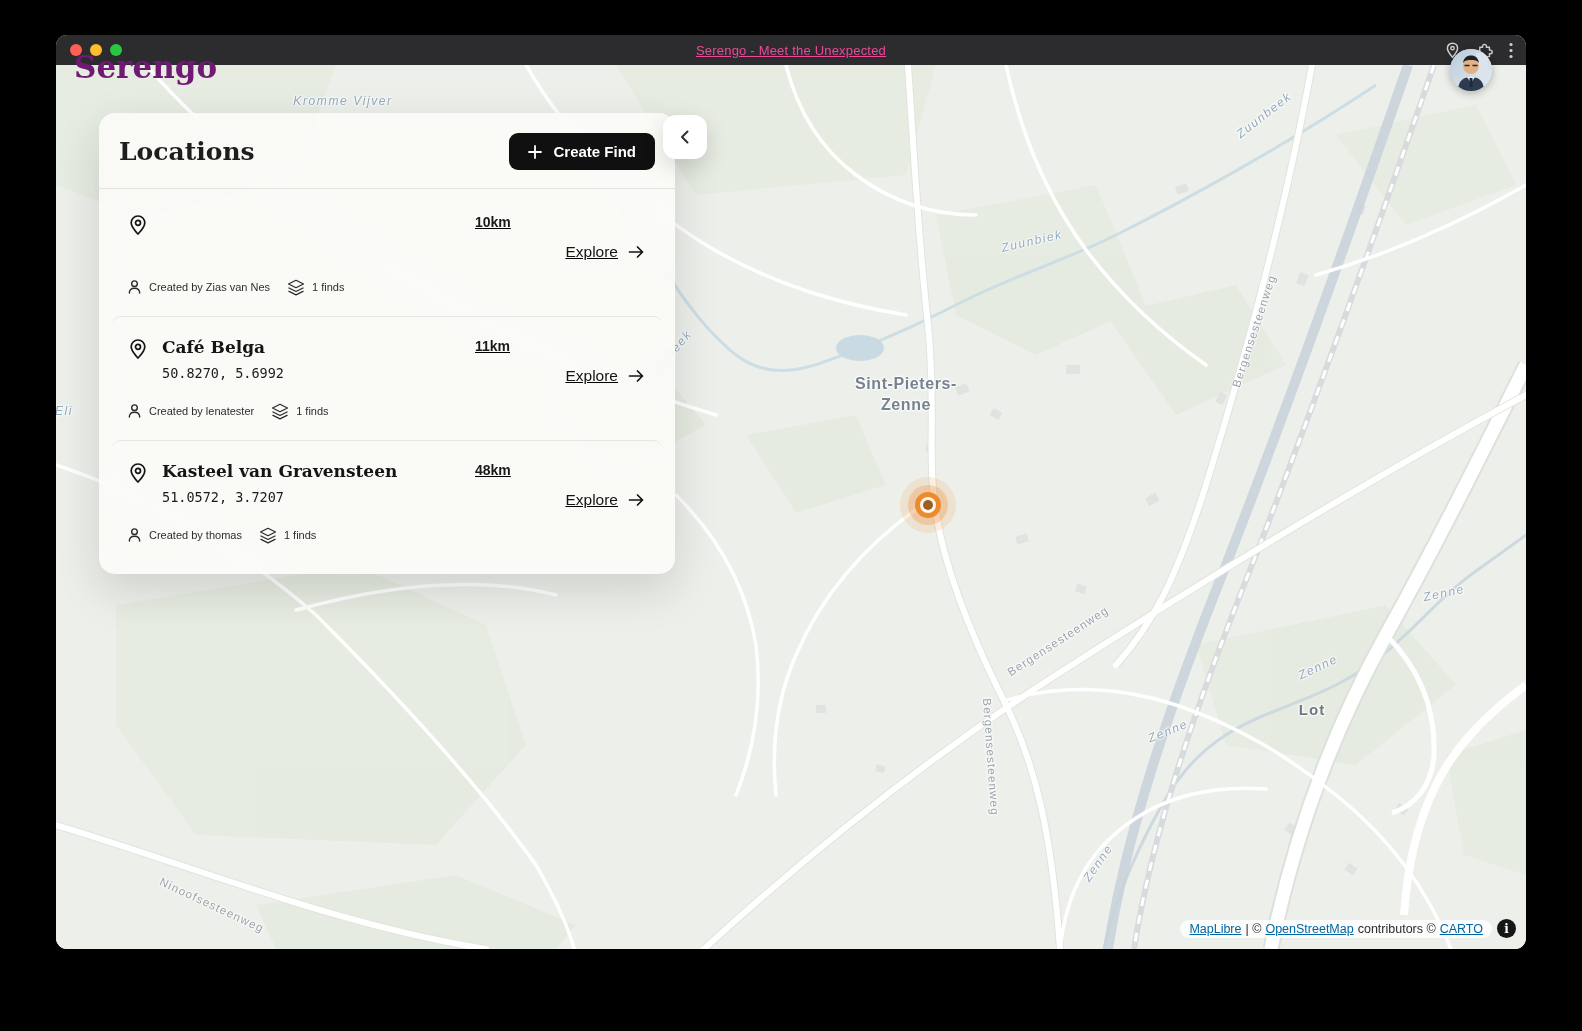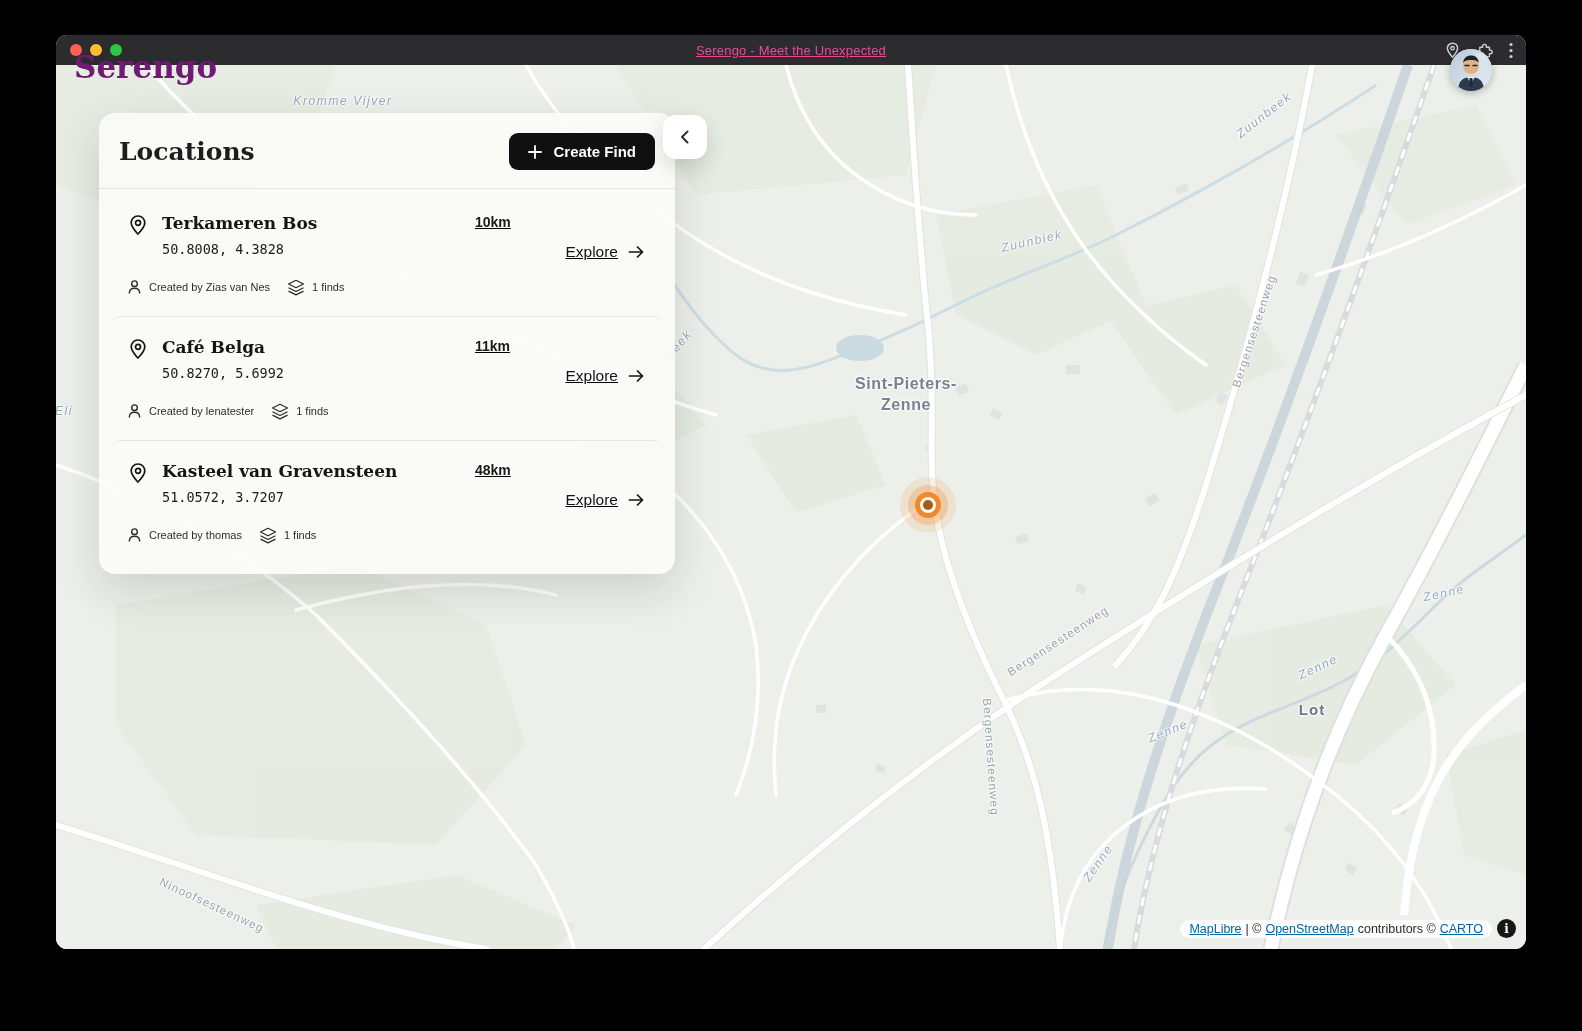--- a/index.html
+++ b/index.html
@@ -264,24 +264,20 @@
     <div class="cards">
 
       <div class="card">
         <div class="card-top">
           <span class="pin-wrap">
             <svg width="22" height="22" viewBox="0 0 22 22">
                 <path d="M11 2 C7.1 2 4.2 5 4.2 8.8 C4.2 13.2 11 20 11 20 C11 20 17.8 13.2 17.8 8.8 C17.8 5 14.9 2 11 2 Z" fill="none" stroke="#141414" stroke-width="1.7"></path>
                 <circle cx="11" cy="8.8" r="2.5" fill="none" stroke="#141414" stroke-width="1.7"></circle>
               </svg>
           </span>
-          <div>
-            <div class="loc-name">Terkameren Bos</div>
-            <div class="loc-coords">50.8008, 4.3828</div>
-          </div>
           <div class="card-right">
             <div class="loc-distance">10km</div>
             <div class="explore">
               <span>Explore</span>
               <svg width="17" height="14" viewBox="0 0 17 14">
                   <path d="M1.5 7h13M9.5 2l5 5-5 5" fill="none" stroke="#141414" stroke-width="1.7" stroke-linecap="round" stroke-linejoin="round"></path>
                 </svg>
             </div>
           </div>
         </div>

